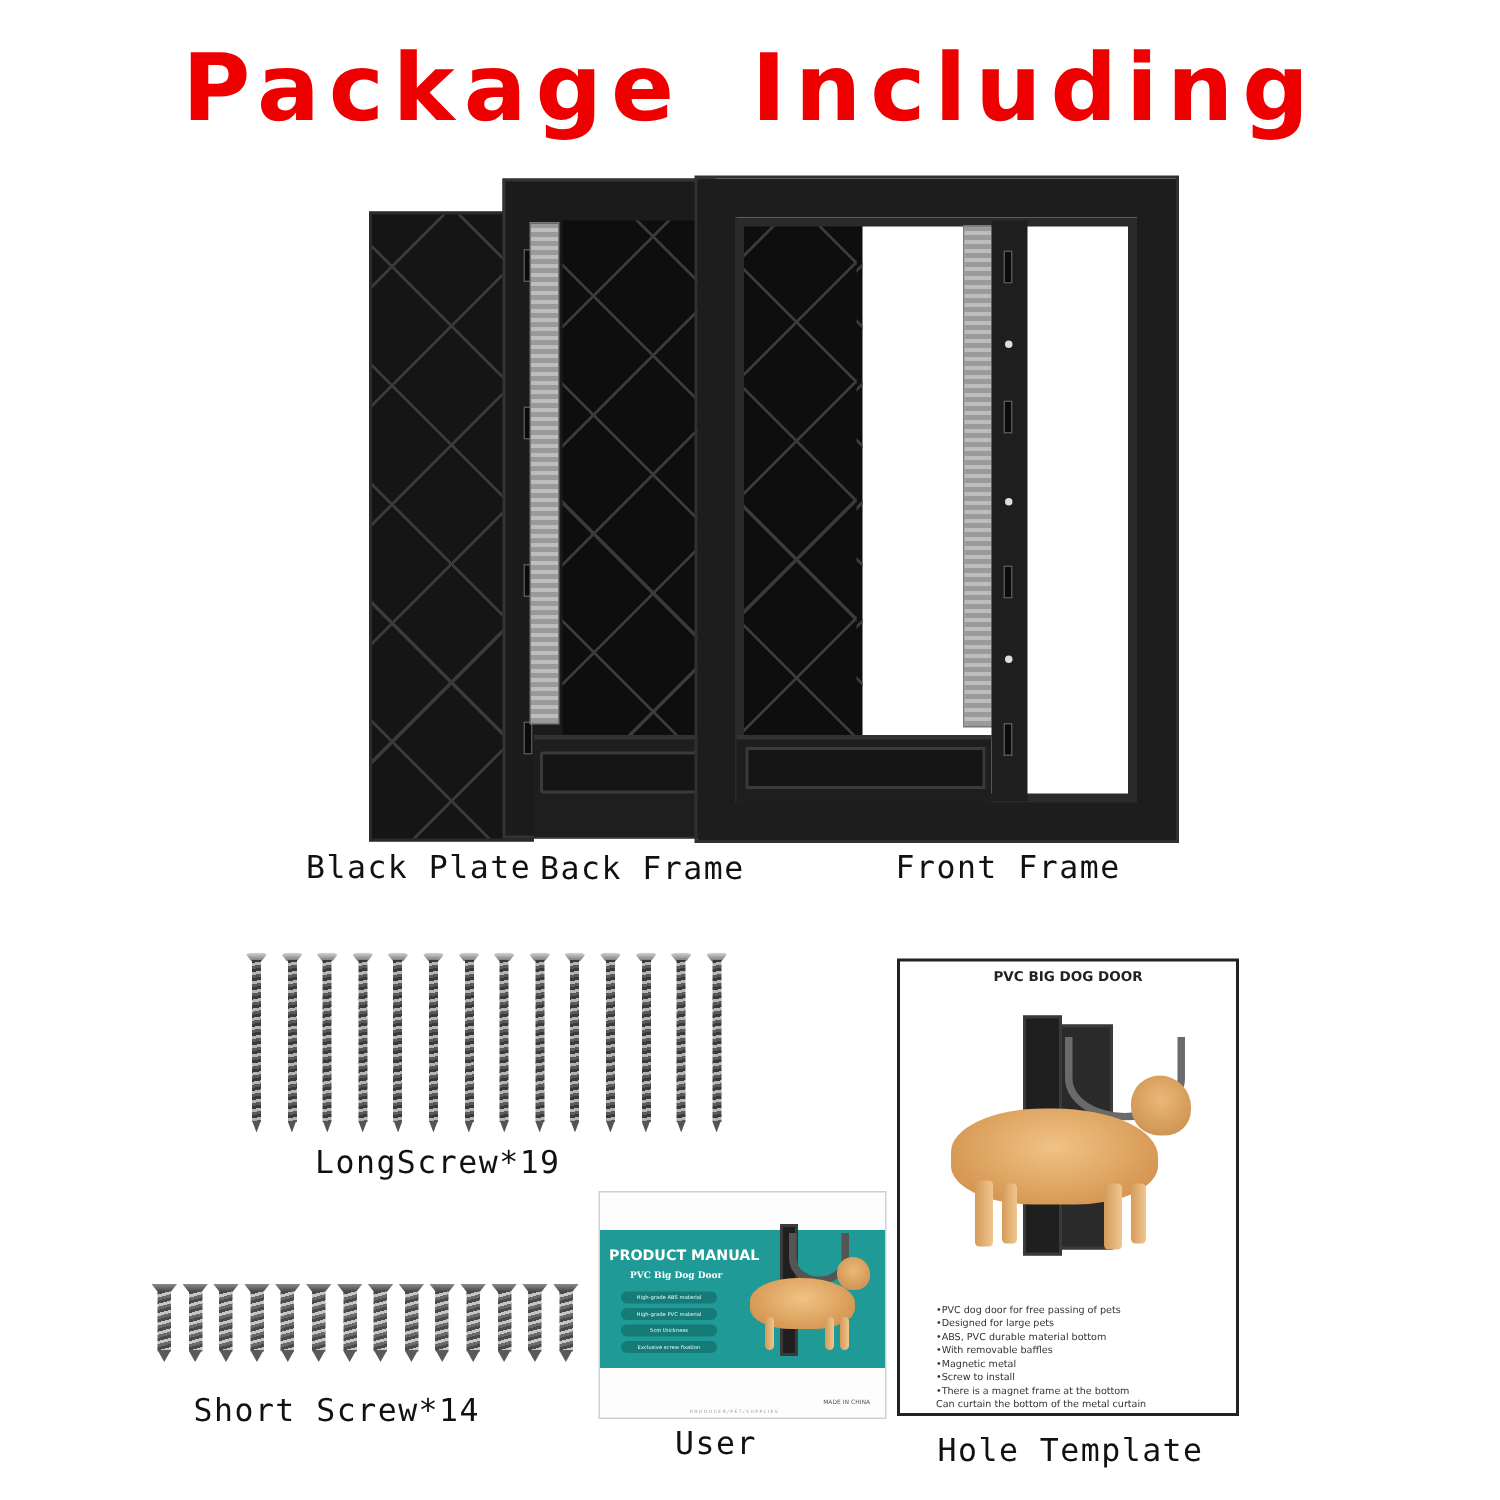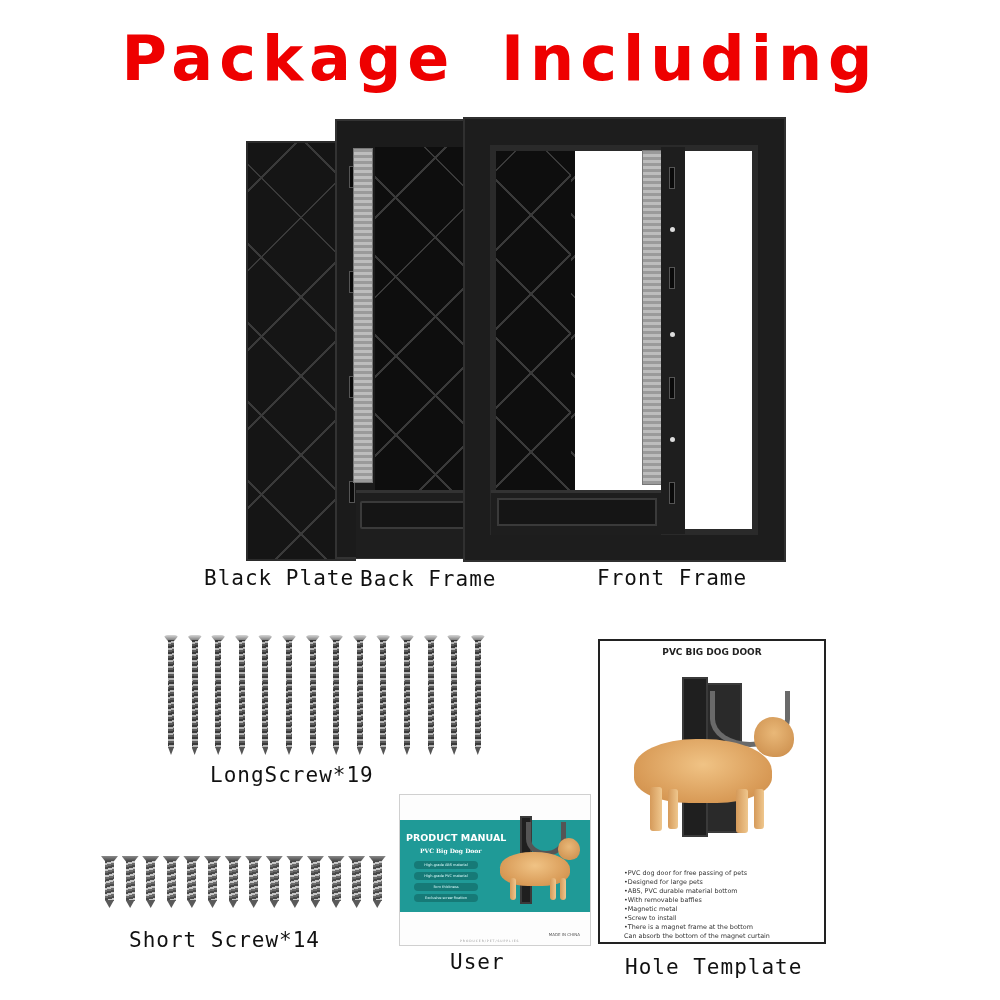--- a/index.html
+++ b/index.html
@@ -380,16 +380,16 @@
     <div class="dog-leg" style="left:130px;top:112px;width:10px;height:40px;"></div>
   </div>
   <ul>
     <li>•PVC dog door for free passing of pets</li>
     <li>•Designed for large pets</li>
     <li>•ABS, PVC durable material bottom</li>
     <li>•With removable baffles</li>
     <li>•Magnetic metal</li>
     <li>•Screw to install</li>
     <li>•There is a magnet frame at the bottom</li>
-    <li>Can absorb the bottom of the magnet curtain</li>
+    <li>Can curtain the bottom of the metal curtain</li>
   </ul>
 </div>
 <div class="label" style="left:625px;top:955px;">Hole Template</div>
 
 </body></html>

